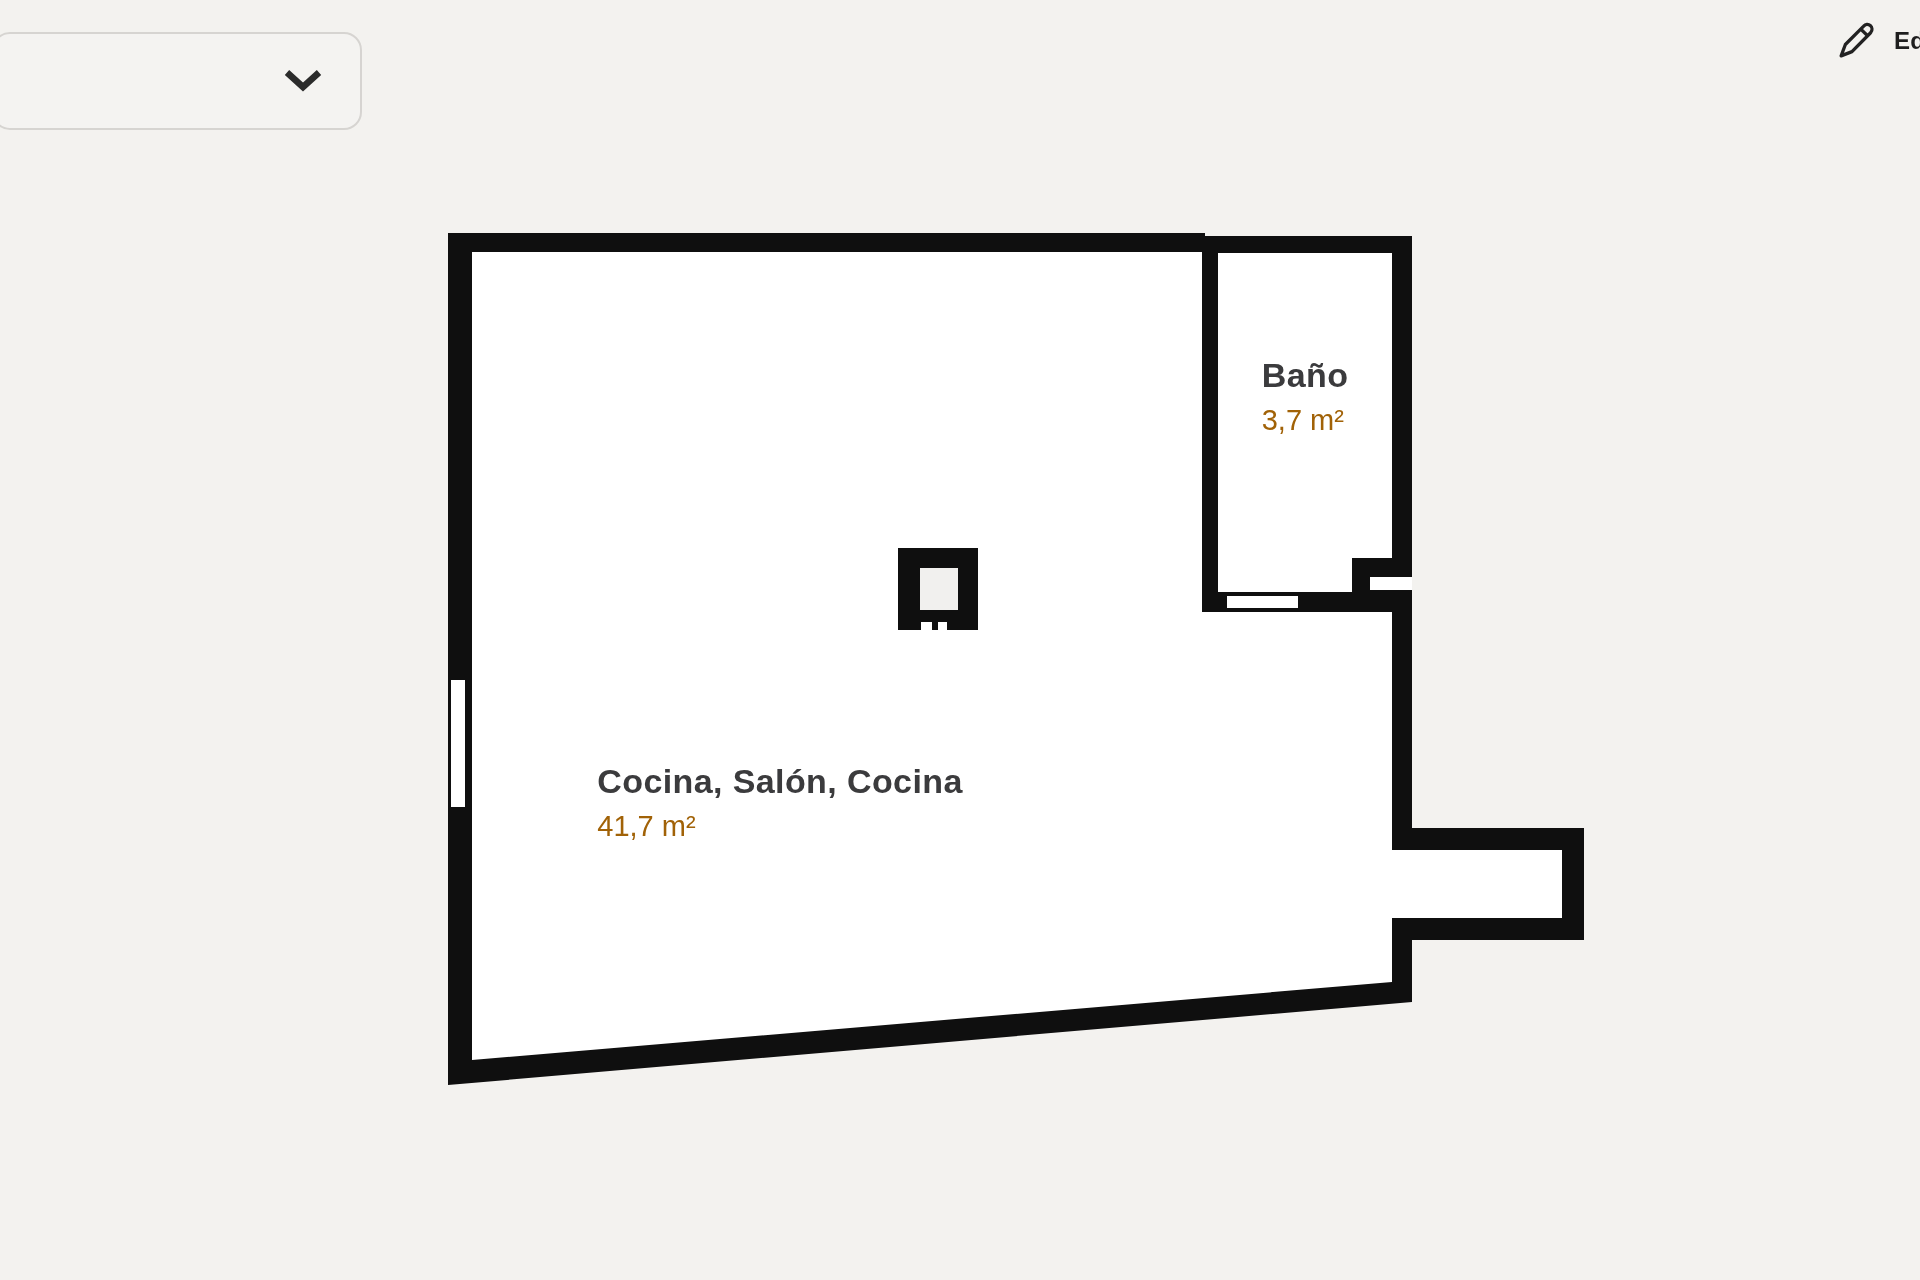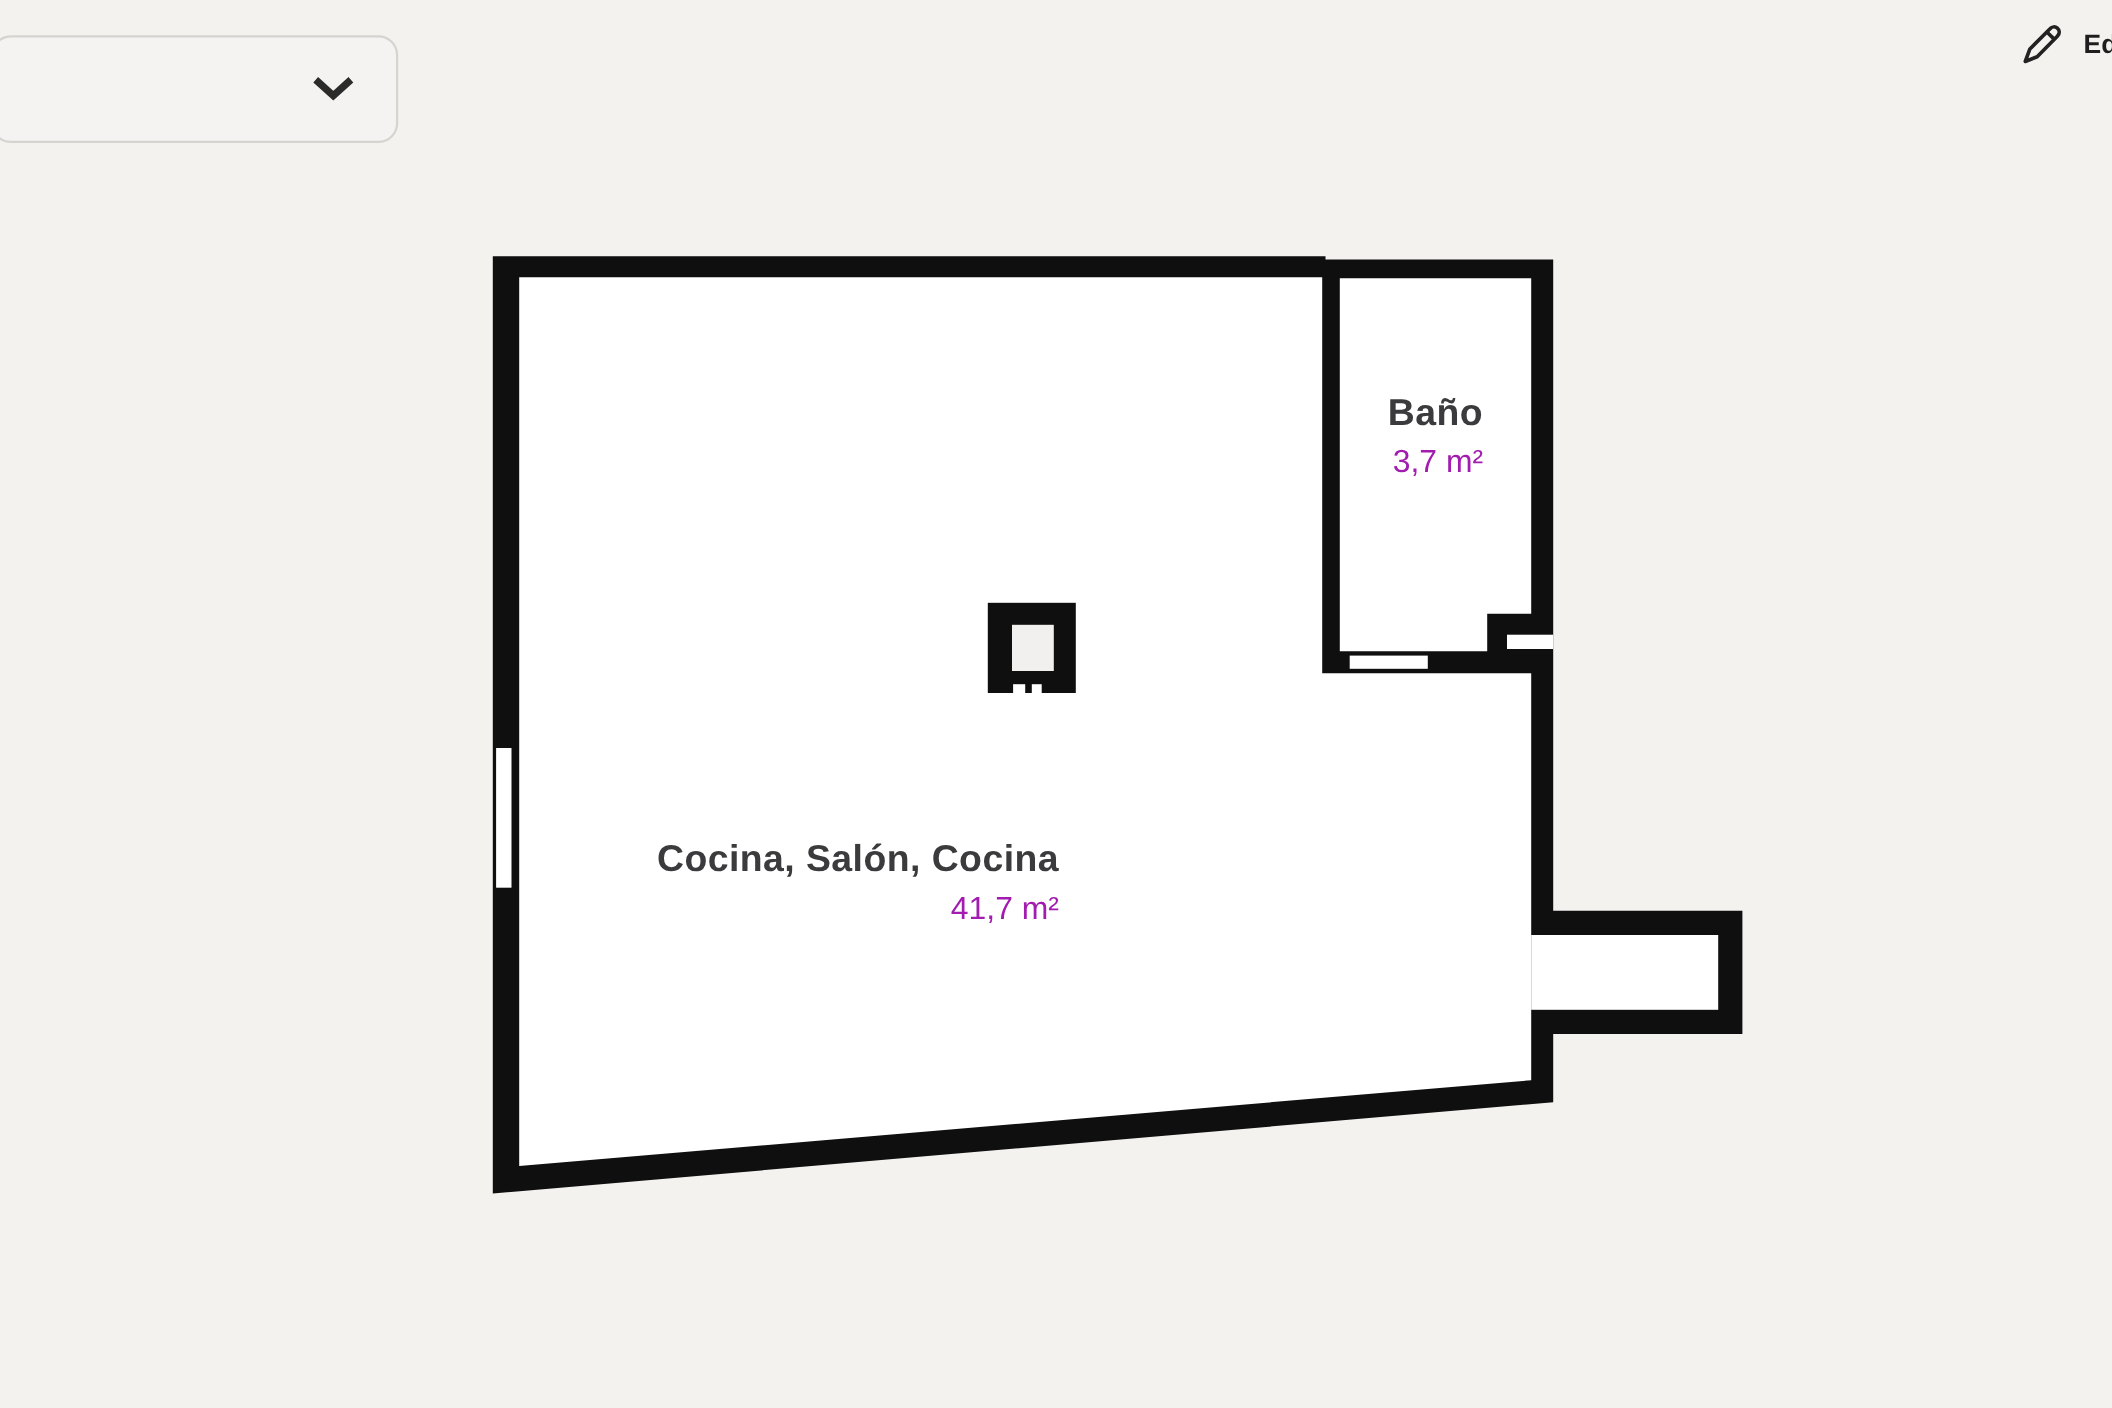--- a/index.html
+++ b/index.html
@@ -65,33 +65,33 @@
   .plan {
     position: absolute;
     left: 0;
     top: 0;
     width: 1920px;
     height: 1280px;
   }
   .room-label {
     position: absolute;
     transform: translateX(-50%);
-    text-align: right;
+    text-align: left;
     pointer-events: none;
   }
   .room-name {
     font-weight: 700;
     font-size: 34px;
     color: #3b3b3d;
     letter-spacing: 0.4px;
     white-space: nowrap;
   }
   .room-area {
     font-size: 29px;
-    color: #a21caf;
+    color: #a16207;
     margin-top: 9px;
     white-space: nowrap;
   }
 </style>
 </head>
 <body>
 
 <div class="stage">
 
   <div class="floor-select">

